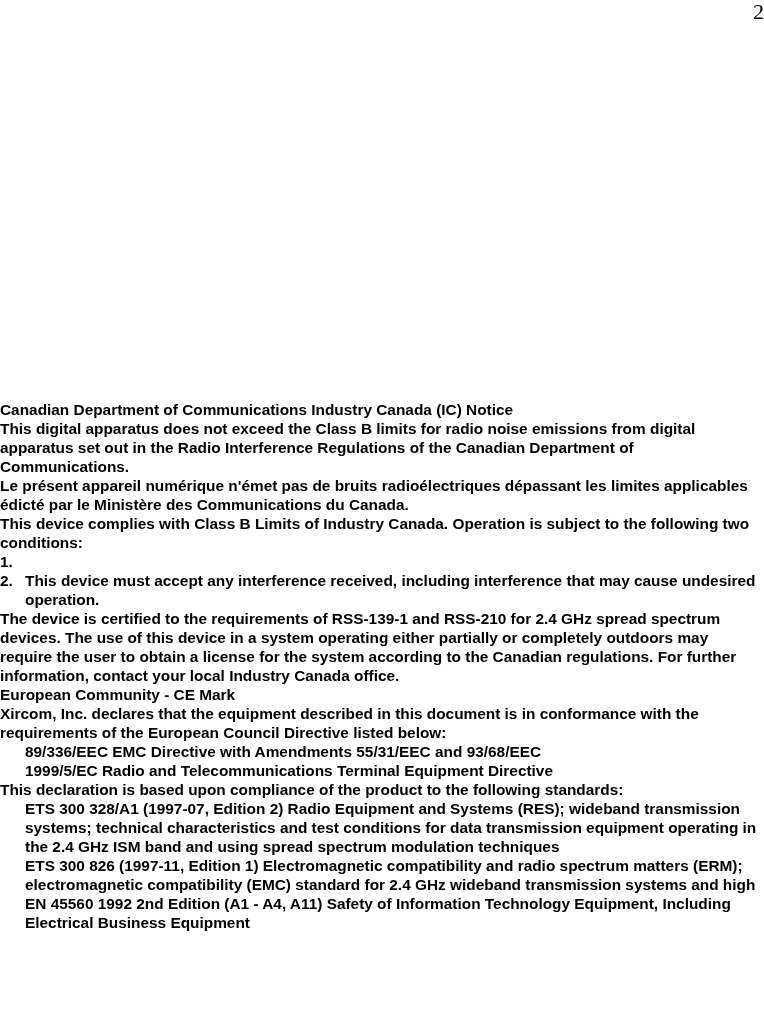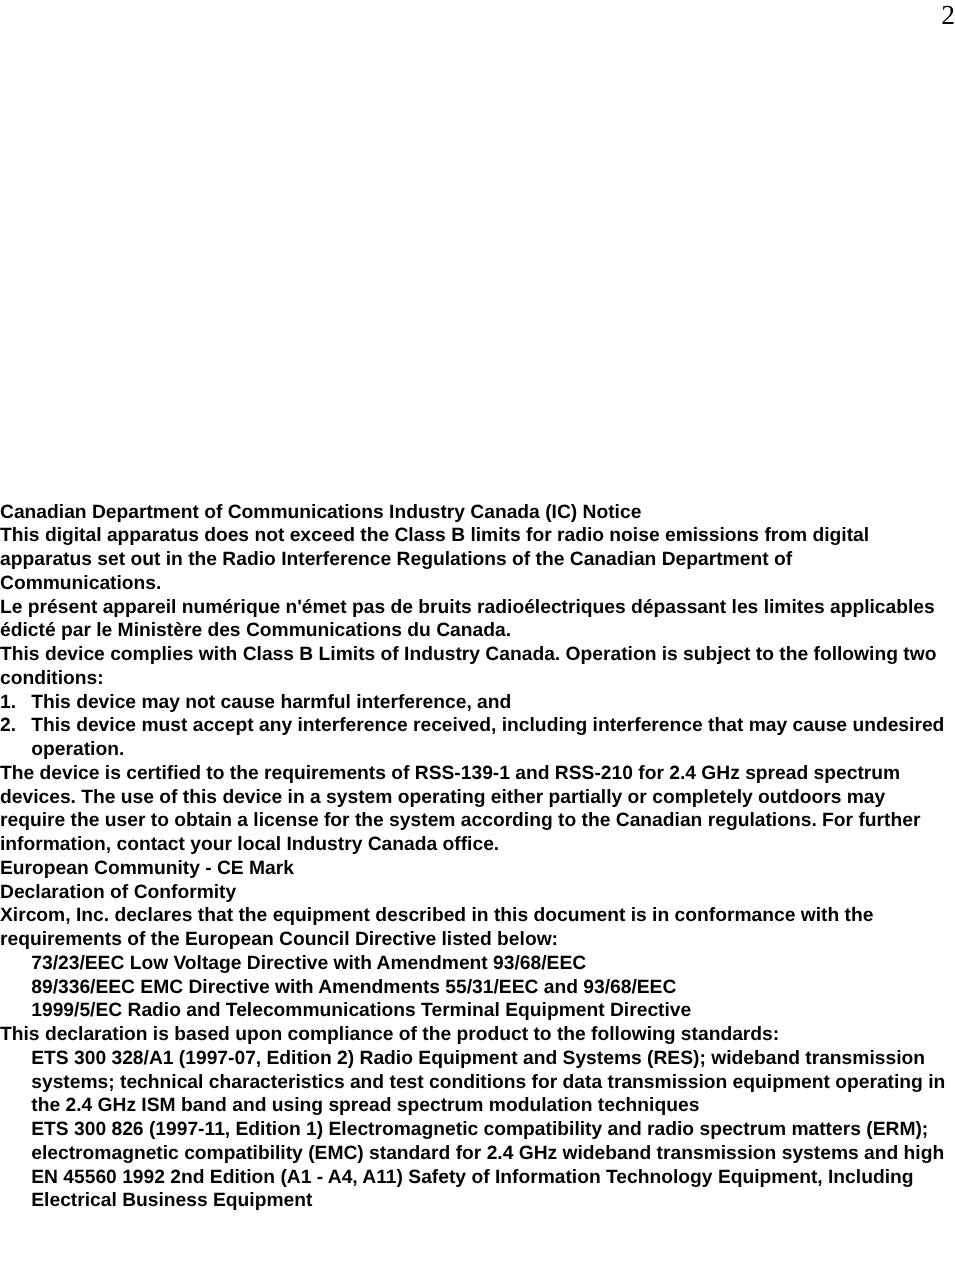--- a/index.html
+++ b/index.html
@@ -71,48 +71,45 @@
     </div>
 
     <div class="block">
       <div class="line">This device complies with Class B Limits of Industry Canada. Operation is subject to the following two</div>
       <div class="line">conditions:</div>
     </div>
 
     <div>
       <div class="numbered line">
         <span class="num">1.</span>
-        <span class="txt">This device may not cause harmful interference, and</span>
       </div>
       <div class="numbered line">
         <span class="num">2.</span>
         <span class="txt">This device must accept any interference received, including interference that may cause undesired</span>
       </div>
       <div class="line indent">operation.</div>
     </div>
 
     <div class="block">
       <div class="line">The device is certified to the requirements of RSS-139-1 and RSS-210 for 2.4 GHz spread spectrum</div>
       <div class="line">devices. The use of this device in a system operating either partially or completely outdoors may</div>
       <div class="line">require the user to obtain a license for the system according to the Canadian regulations. For further</div>
       <div class="line">information, contact your local Industry Canada office.</div>
     </div>
   </section>
 
   <section>
     <div class="line bold">European Community - CE Mark</div>
-    <div class="line bold">Declaration of Conformity</div>
 
     <div class="block">
       <div class="line">Xircom, Inc. declares that the equipment described in this document is in conformance with the</div>
       <div class="line">requirements of the European Council Directive listed below:</div>
     </div>
 
     <div>
-      <div class="line indent">73/23/EEC Low Voltage Directive with Amendment 93/68/EEC</div>
       <div class="line indent">89/336/EEC EMC Directive with Amendments 55/31/EEC and 93/68/EEC</div>
       <div class="line indent">1999/5/EC Radio and Telecommunications Terminal Equipment Directive</div>
     </div>
 
     <div class="line">This declaration is based upon compliance of the product to the following standards:</div>
 
     <div>
       <div>
         <div class="line indent">ETS 300 328/A1 (1997-07, Edition 2) Radio Equipment and Systems (RES); wideband transmission</div>
         <div class="line indent">systems; technical characteristics and test conditions for data transmission equipment operating in</div>

